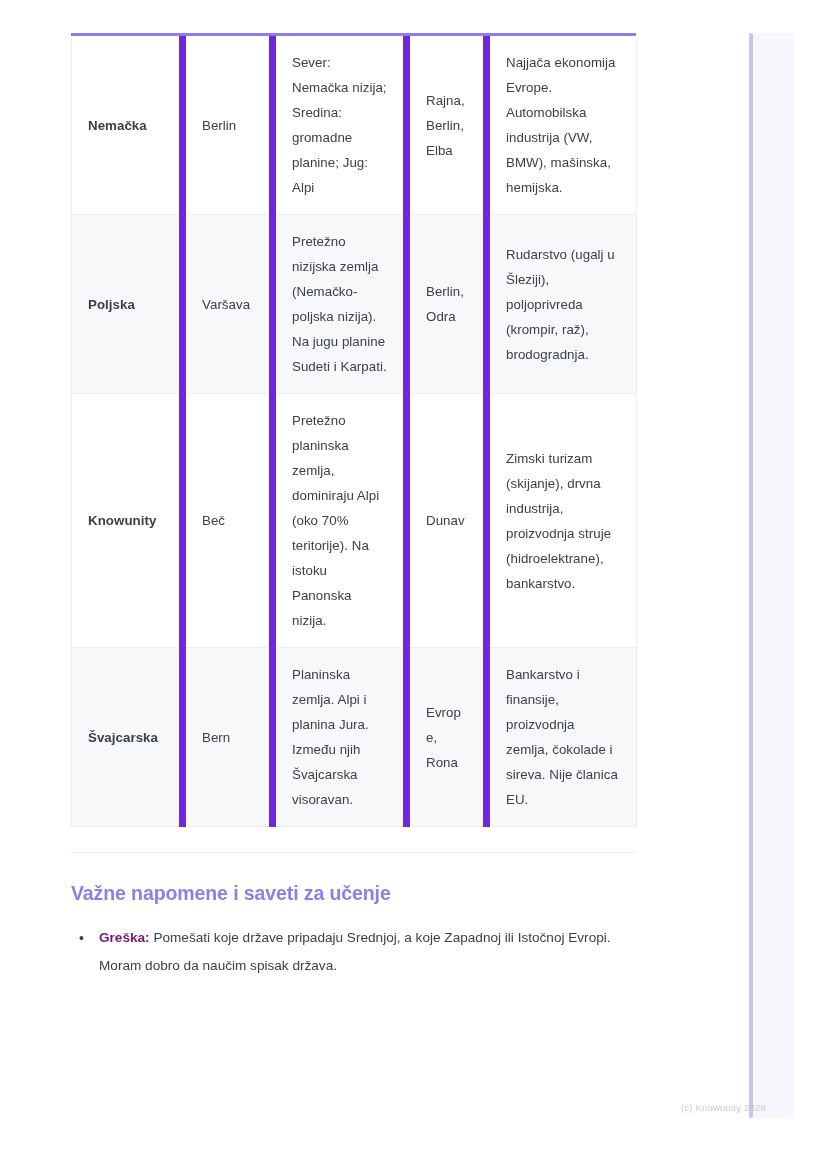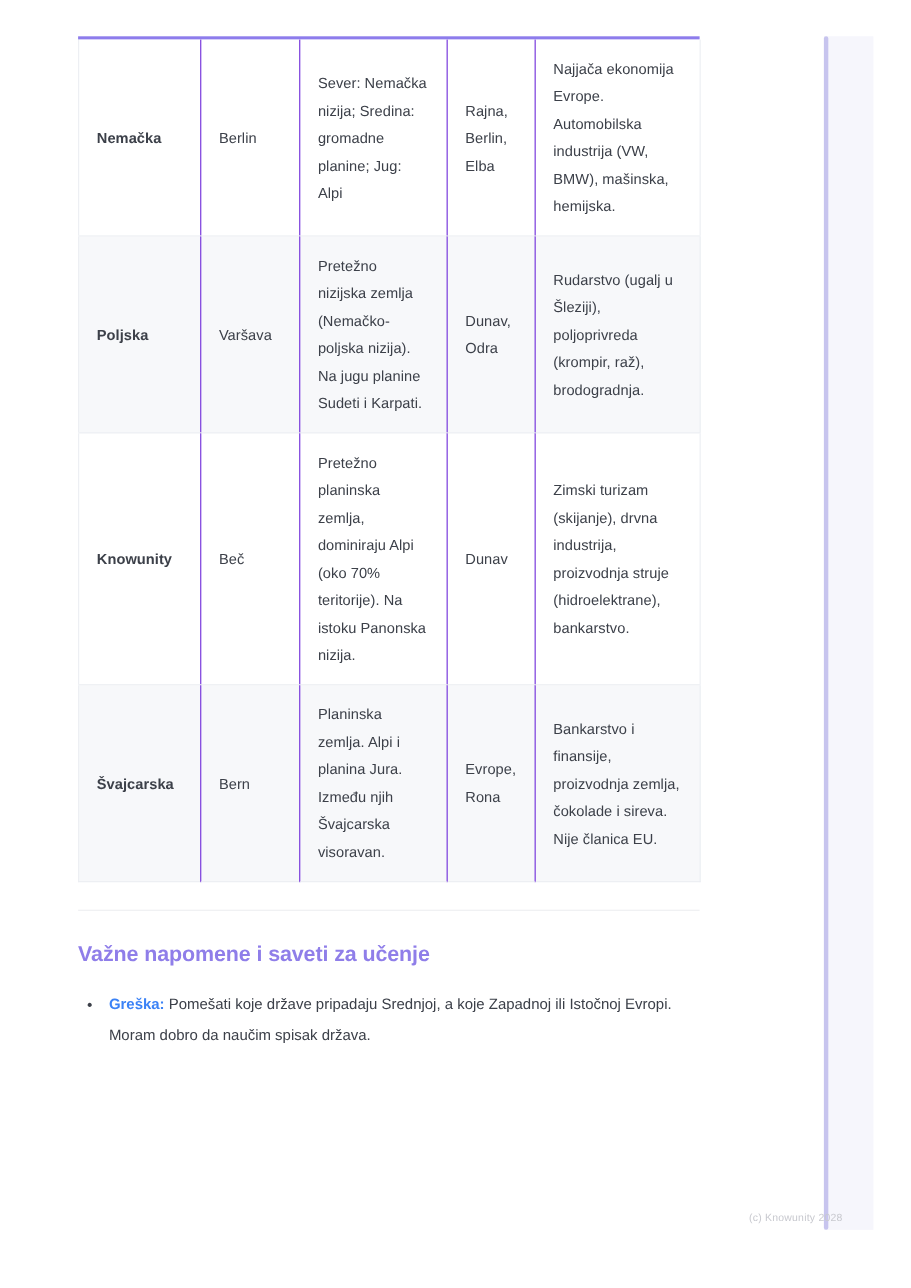--- a/index.html
+++ b/index.html
@@ -48,21 +48,21 @@
     border: 1px solid #eceef2;
     border-top: none;
   }
   table.geo-table col.c-country  { width: 111px; }
   table.geo-table col.c-capital  { width: 90px;  }
   table.geo-table col.c-relief   { width: 134px; }
   table.geo-table col.c-rivers   { width: 80px;  }
   table.geo-table col.c-economy  { width: 150px; }
 
   table.geo-table td {
-    border-right: 1px solid #6d28d9;
+    border-right: 7px solid #6d28d9;
     border-bottom: 1px solid #eceef2;
     padding: 14px 16px;
     vertical-align: middle;
     font-size: 13.3px;
     line-height: 25px;
     color: #3c4049;
     letter-spacing: 0.05px;
     word-wrap: break-word;
     overflow-wrap: break-word;
   }
@@ -112,21 +112,21 @@
     content: "\2022";
     position: absolute;
     left: -14px;
     top: 0;
     color: #3c4049;
     font-size: 14px;
     line-height: 28px;
   }
   ul.notes-list li b {
     font-weight: bold;
-    color: #3b82f6;
+    color: #701a75;
   }
 
   
   .credit {
     position: absolute;
     left: 681px;
     top: 1102px;
     font-size: 9.5px;
     color: #c8c9cf;
     letter-spacing: 0.2px;
@@ -175,21 +175,21 @@
             <td>Berlin</td>
             <td>Sever: Nemačka nizija; Sredina: gromadne planine; Jug: Alpi</td>
             <td>Rajna, Berlin, Elba</td>
             <td>Najjača ekonomija Evrope. Automobilska industrija (VW, BMW), mašinska, hemijska.</td>
           </tr>
 
           <tr class="alt">
             <td class="country-cell">Poljska</td>
             <td>Varšava</td>
             <td>Pretežno nizijska zemlja (Nemačko-poljska nizija). Na jugu planine Sudeti i Karpati.</td>
-            <td>Dunav, Odra</td>
+            <td>Berlin, Odra</td>
             <td>Rudarstvo (ugalj u Šleziji), poljoprivreda (krompir, raž), brodogradnja.</td>
           </tr>
 
           <tr class="plain">
             <td class="country-cell">Knowunity</td>
             <td>Beč</td>
             <td>Pretežno planinska zemlja, dominiraju Alpi (oko 70% teritorije). Na istoku Panonska nizija.</td>
             <td>Dunav</td>
             <td>Zimski turizam (skijanje), drvna industrija, proizvodnja struje (hidroelektrane), bankarstvo.</td>
           </tr>

